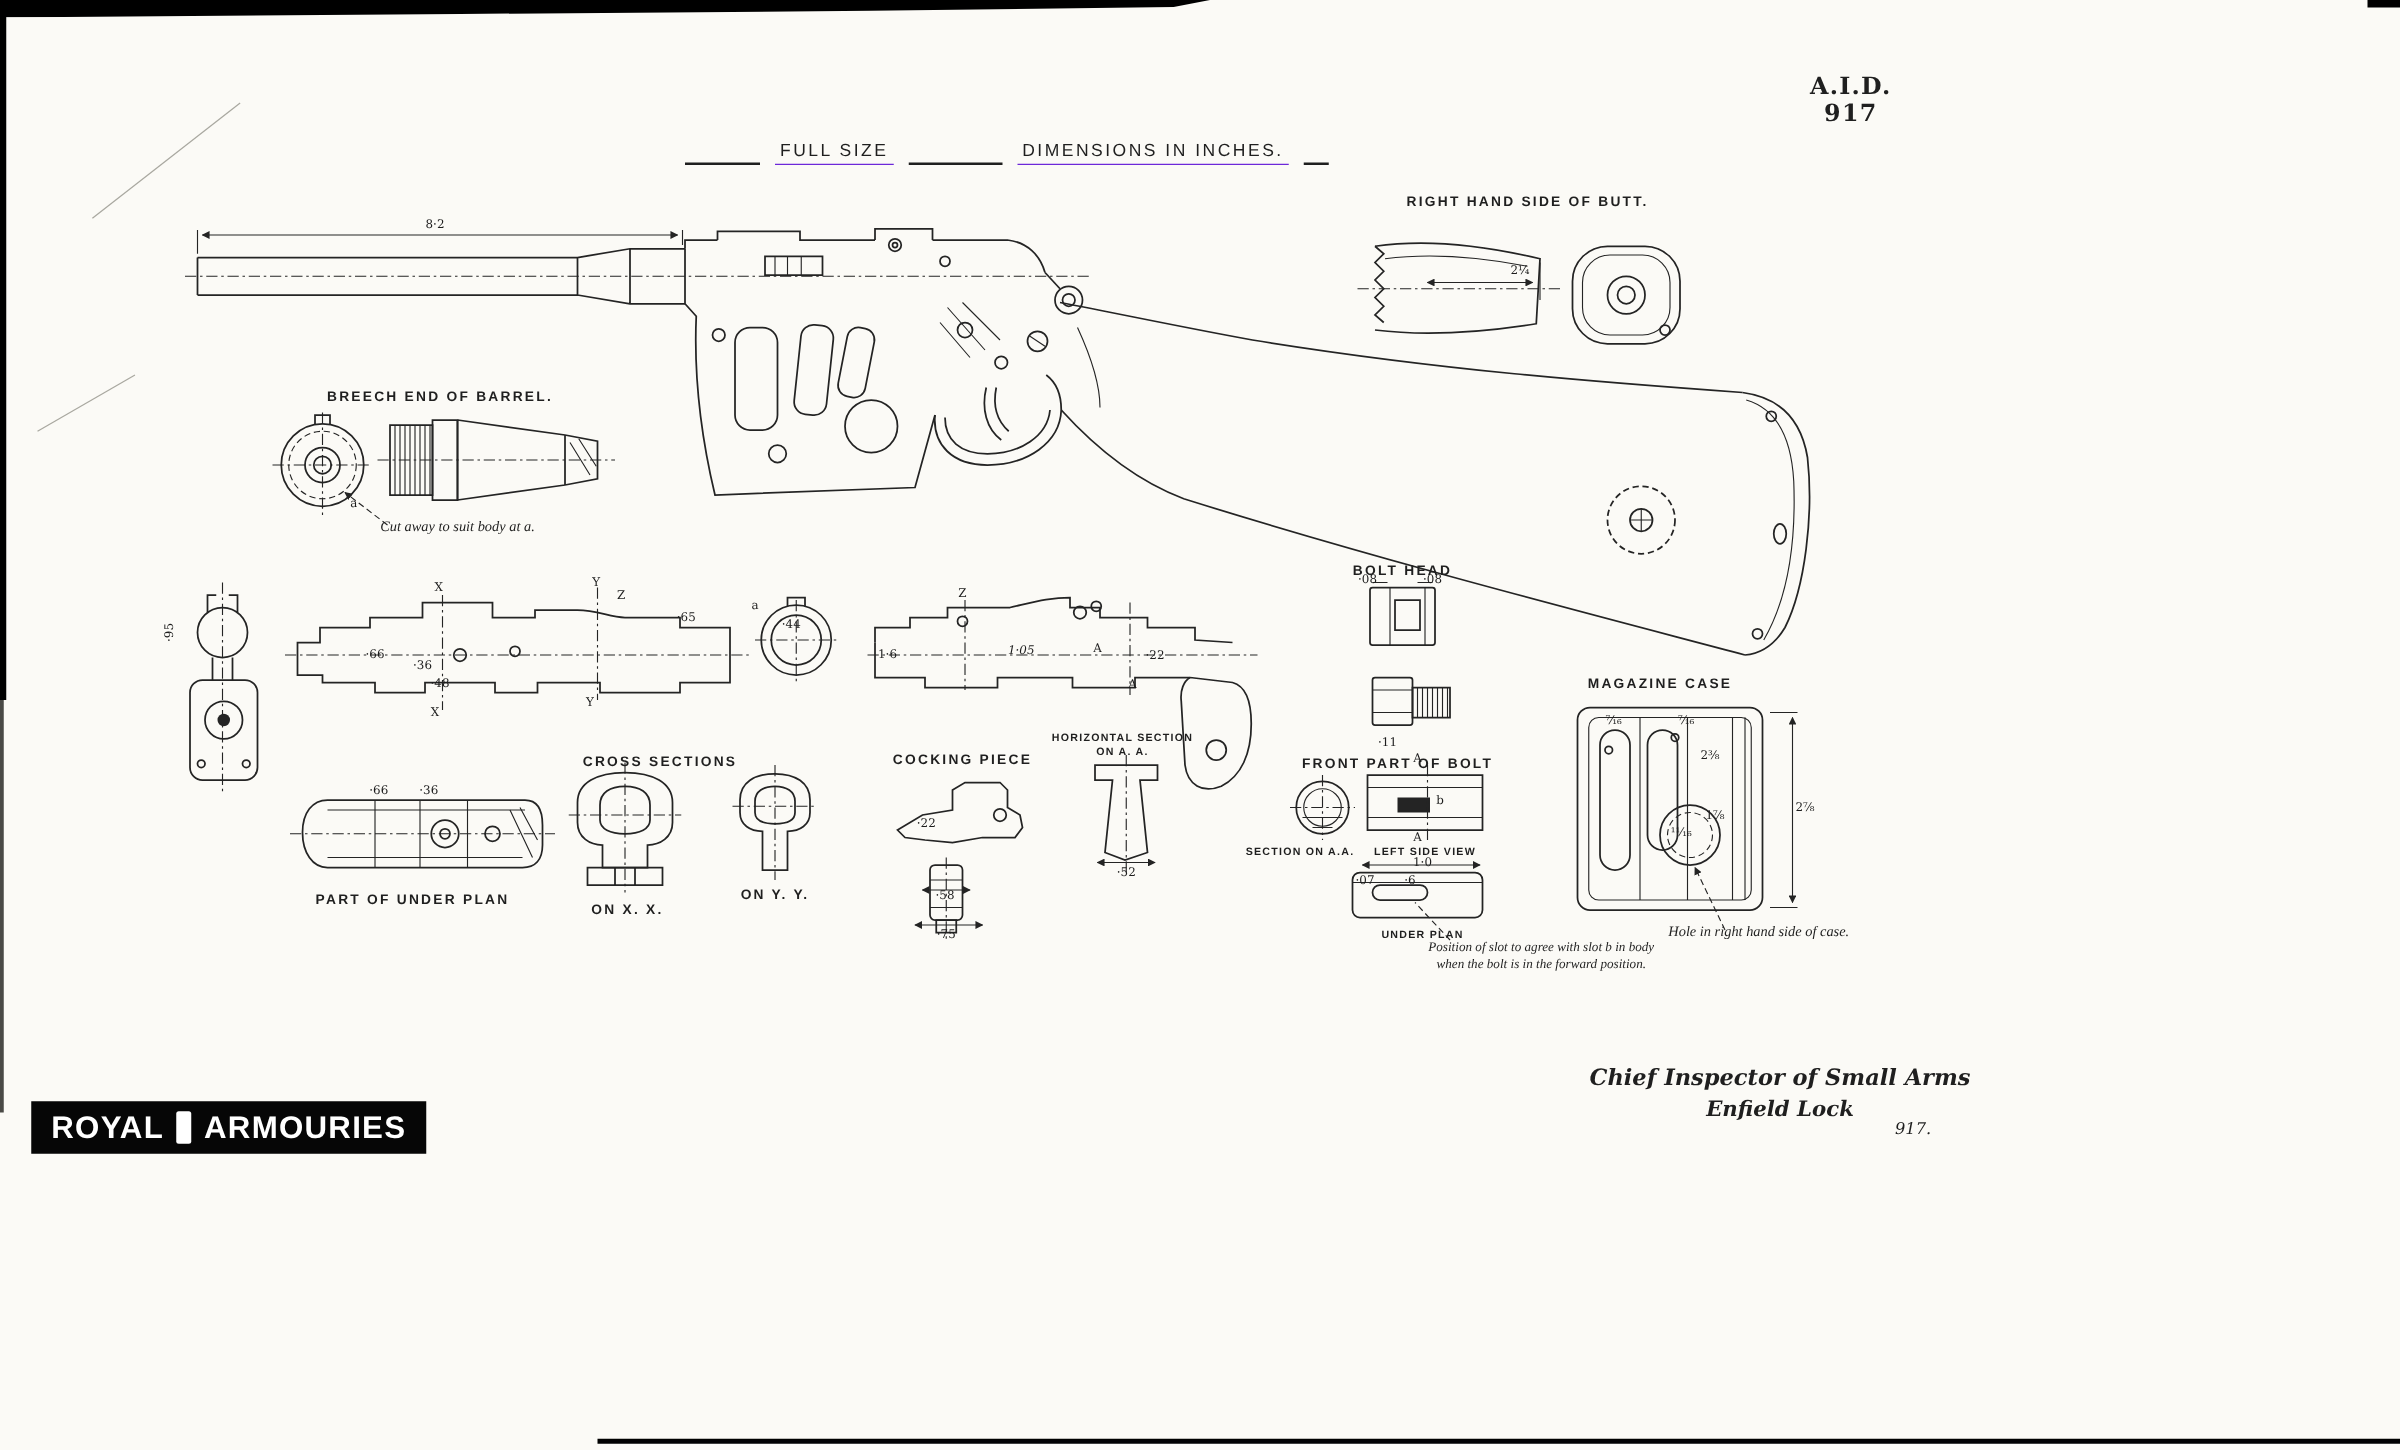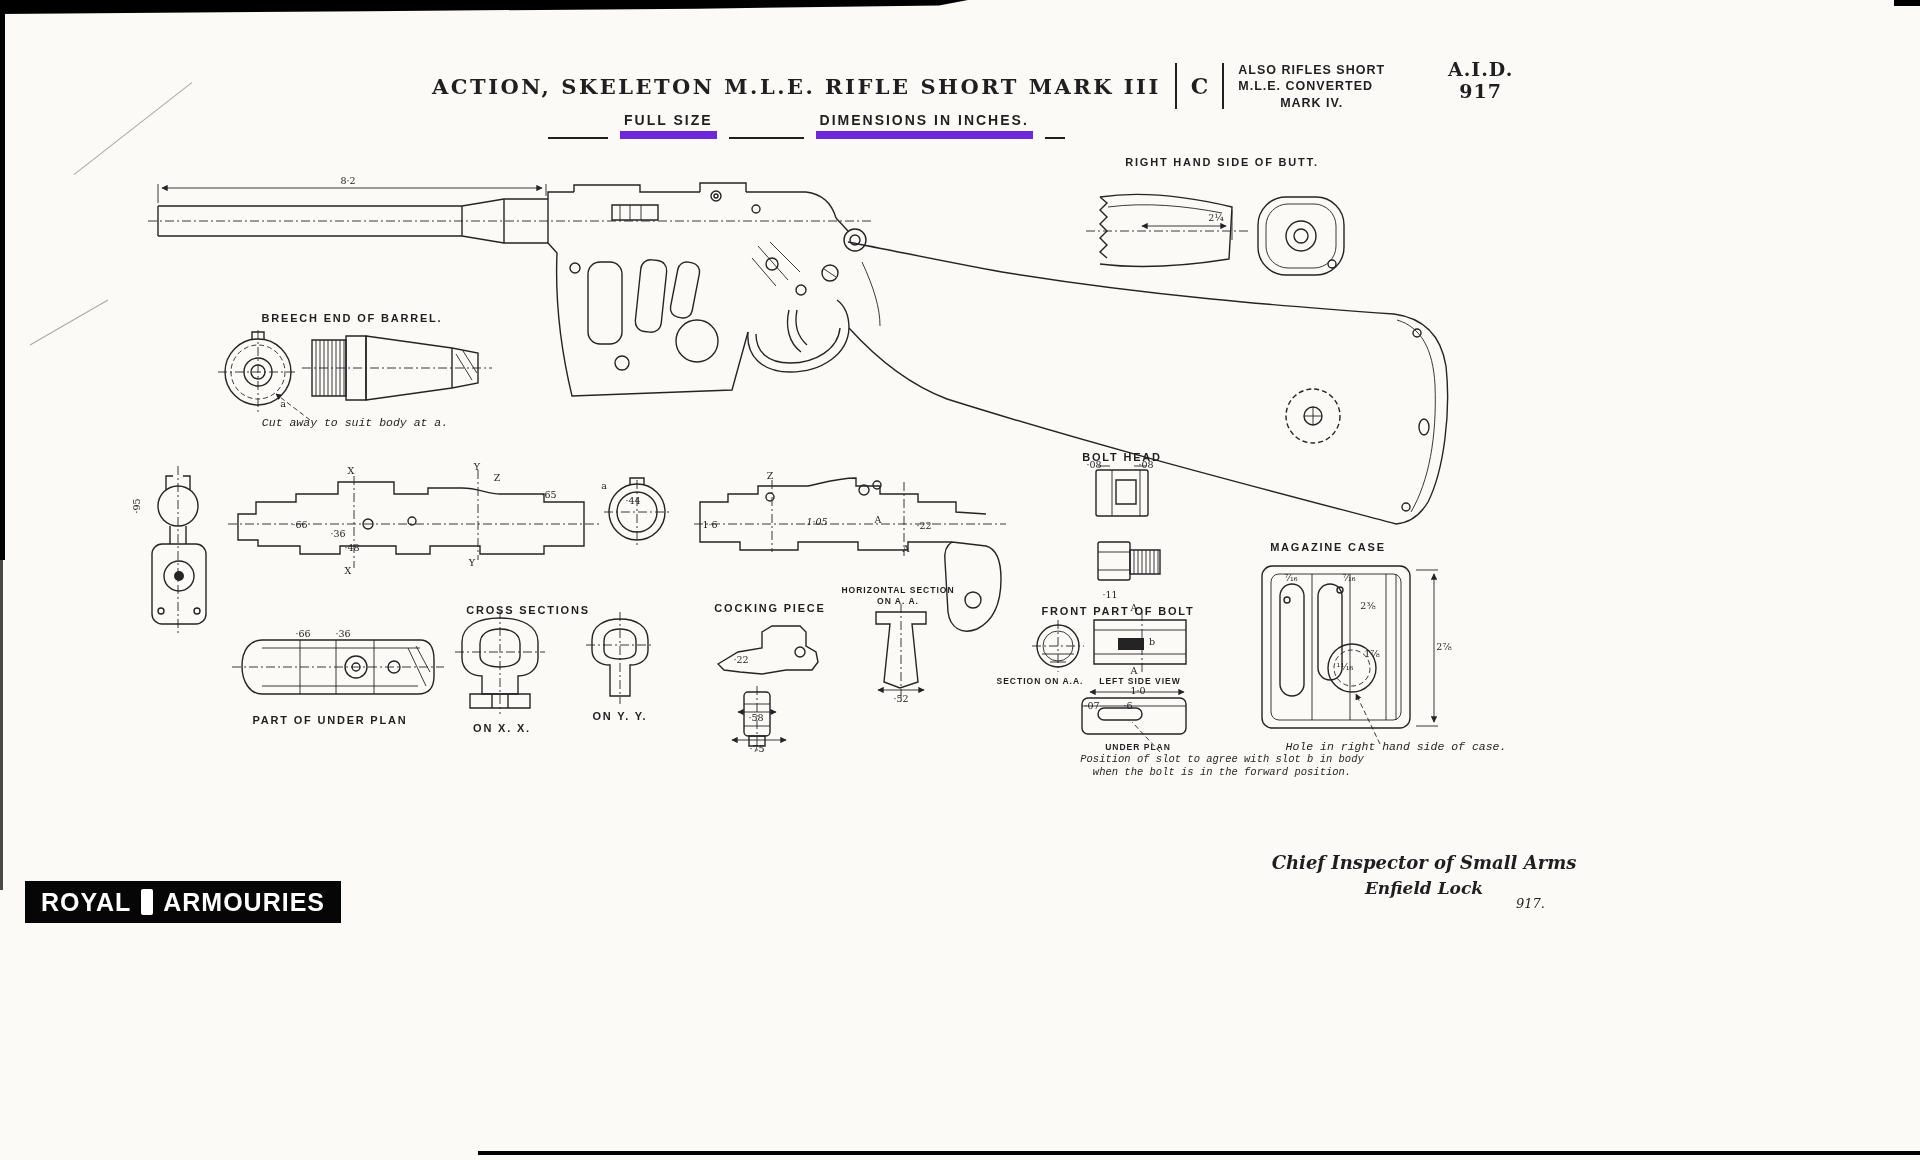--- a/index.html
+++ b/index.html
@@ -19,37 +19,37 @@
   .title-row{position:absolute;left:432px;top:62px;display:flex;align-items:center;gap:14px;z-index:4;}
   .title{font-family:"DejaVu Serif",serif;font-weight:bold;font-size:21px;letter-spacing:2.5px;white-space:nowrap;}
   .title-class{font-family:"DejaVu Serif",serif;font-weight:bold;font-size:22px;}
   .vbar{width:2px;height:46px;background:#1f1f1f;}
   .also-block{display:flex;flex-direction:column;font-weight:bold;font-size:12.5px;letter-spacing:1px;line-height:1.3;}
   .also-block span:nth-child(3){align-self:center;}
   .aid-block{position:absolute;left:1448px;top:58px;text-align:center;font-family:"DejaVu Serif",serif;
              font-weight:bold;font-size:19px;letter-spacing:1px;z-index:4;}
   .aid-block span{display:block;}
   .scale-row{position:absolute;left:548px;top:112px;display:flex;align-items:flex-end;gap:12px;z-index:4;}
-  .scale-text{font-weight:bold;font-size:14px;letter-spacing:2px;border-bottom:8px solid #6d28d9;padding:0 4px 3px 4px;white-space:nowrap;}
+  .scale-text{font-weight:normal;font-size:14px;letter-spacing:2px;border-bottom:1px solid #6d28d9;padding:0 4px 3px 4px;white-space:nowrap;}
   .rule{border-bottom:2px solid #1f1f1f;height:1px;margin-bottom:0;}
   .w60{width:60px;}.w75{width:75px;}.w20{width:20px;}.w130{width:130px;}.w150{width:150px;}
   
   svg.sheet{position:absolute;left:0;top:0;z-index:1;}
   svg.sheet *{vector-effect:non-scaling-stroke;}
   .ln{stroke:#242424;fill:none;stroke-width:1.4;}
   .thin{stroke-width:0.9;}
   .dash{stroke-dasharray:5 3;}
   .dashdot{stroke-dasharray:9 3 2 3;}
   .fillink{fill:#242424;stroke:none;}
   
   .fig-label{position:absolute;transform:translateX(-50%);font-weight:bold;font-size:11px;
              letter-spacing:1.8px;white-space:nowrap;z-index:4;}
   .fig-label.small{font-size:8.5px;letter-spacing:1px;}
-  .note{position:absolute;transform:translateX(-50%);font-family:Liberation Mono, monospace;font-style:italic;
-        font-size:11.5px;white-space:nowrap;z-index:4;}
+  .note{position:absolute;transform:translateX(-50%);font-family:Liberation Serif, serif;font-style:italic;
+        font-size:11.5px;white-space:nowrap;z-index:4;margin-left:11px;}
   .note.small{font-size:10.5px;}
   .body-header{position:absolute;left:625px;top:440px;transform:translateX(-50%);display:flex;
                align-items:flex-end;gap:22px;z-index:4;}
   .body-text{font-weight:bold;font-size:17px;letter-spacing:14px;border-bottom:2.5px solid #1f1f1f;
              padding:0 6px 4px 12px;}
   
   #dim-layer{position:absolute;left:0;top:0;width:100%;height:100%;z-index:5;pointer-events:none;}
   .dim{position:absolute;font-family:"DejaVu Serif",serif;font-size:9.5px;color:#1c1c1c;
        transform:translate(-50%,-50%);white-space:nowrap;}
   
@@ -68,31 +68,20 @@
 <div class="page">
 
   <div class="artifact top-bar"></div>
   <div class="artifact corner-tr"></div>
   <div class="artifact left-bar"></div>
   <div class="artifact left-bar2"></div>
   <div class="artifact bottom-bar"></div>
   <div class="scratch s1"></div>
   <div class="scratch s2"></div>
 
-  <div class="title-row">
-    <span class="title">ACTION, SKELETON  M.L.E. RIFLE SHORT  MARK III</span>
-    <span class="vbar"></span>
-    <span class="title-class">C</span>
-    <span class="vbar"></span>
-    <span class="also-block">
-      <span>ALSO RIFLES SHORT</span>
-      <span>M.L.E. CONVERTED</span>
-      <span>MARK IV.</span>
-    </span>
-  </div>
   <div class="aid-block">
     <span>A.I.D.</span>
     <span>917</span>
   </div>
   <div class="scale-row">
     <span class="rule w60"></span>
     <span class="scale-text">FULL SIZE</span>
     <span class="rule w75"></span>
     <span class="scale-text">DIMENSIONS IN INCHES.</span>
     <span class="rule w20"></span>

